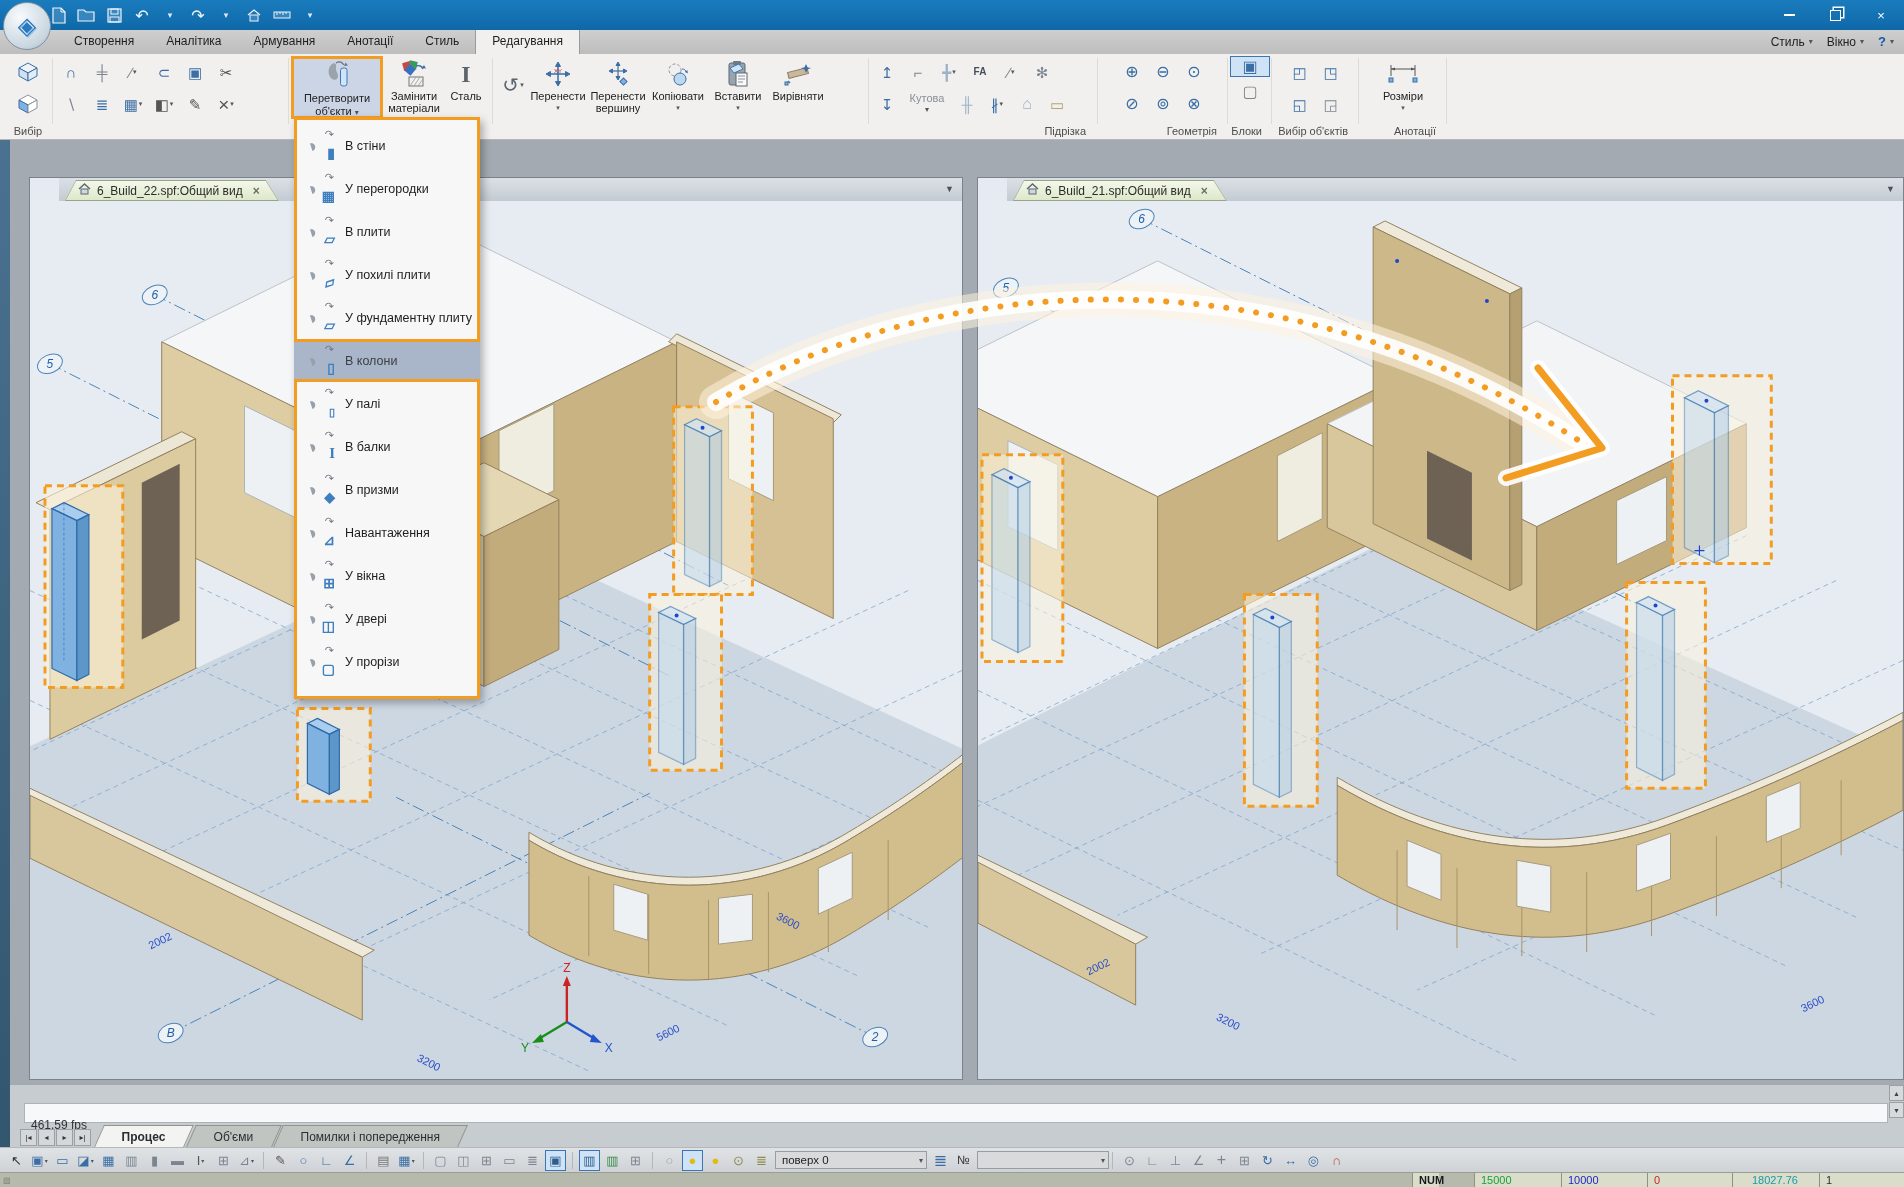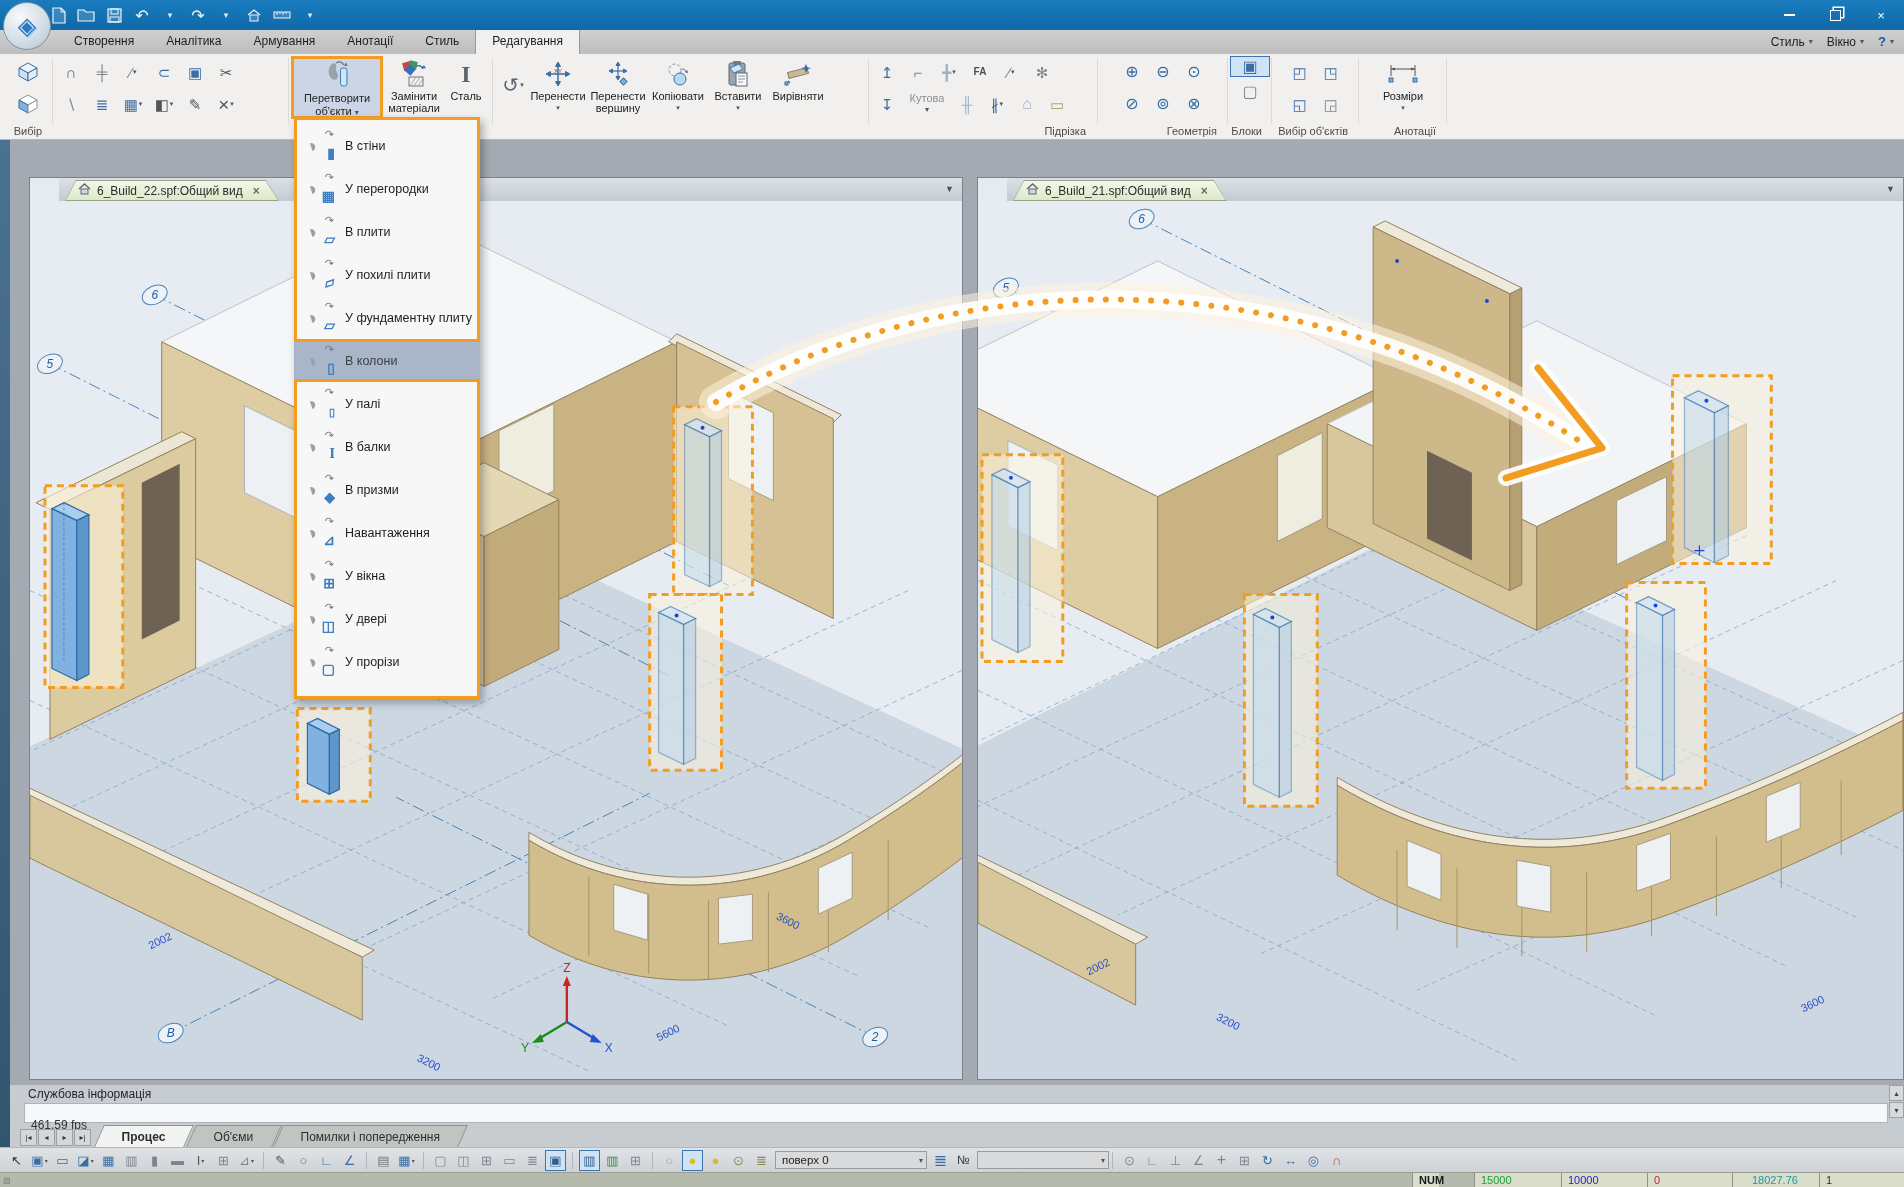--- a/index.html
+++ b/index.html
@@ -862,21 +862,20 @@
             <span class="mb">◗</span>
             <span class="ma">↷</span>
             <span class="mg opening-icon">▢</span>
           </span>
           <span class="mi-label">У прорізи</span>
         </div>
       </div>
   </div>
 
   <div class="infopanel">
-    <div class="ip-title">Службова інформація</div>
     <div class="ip-fps">461.59 fps</div>
     <div class="scrollv">
       <div class="svbtn">▲</div>
       <div class="svbtn">▼</div>
     </div>
     <div class="ip-tabs">
       <div class="navbtns">
         <div class="nb">|◂</div>
         <div class="nb">◂</div>
         <div class="nb">▸</div>

